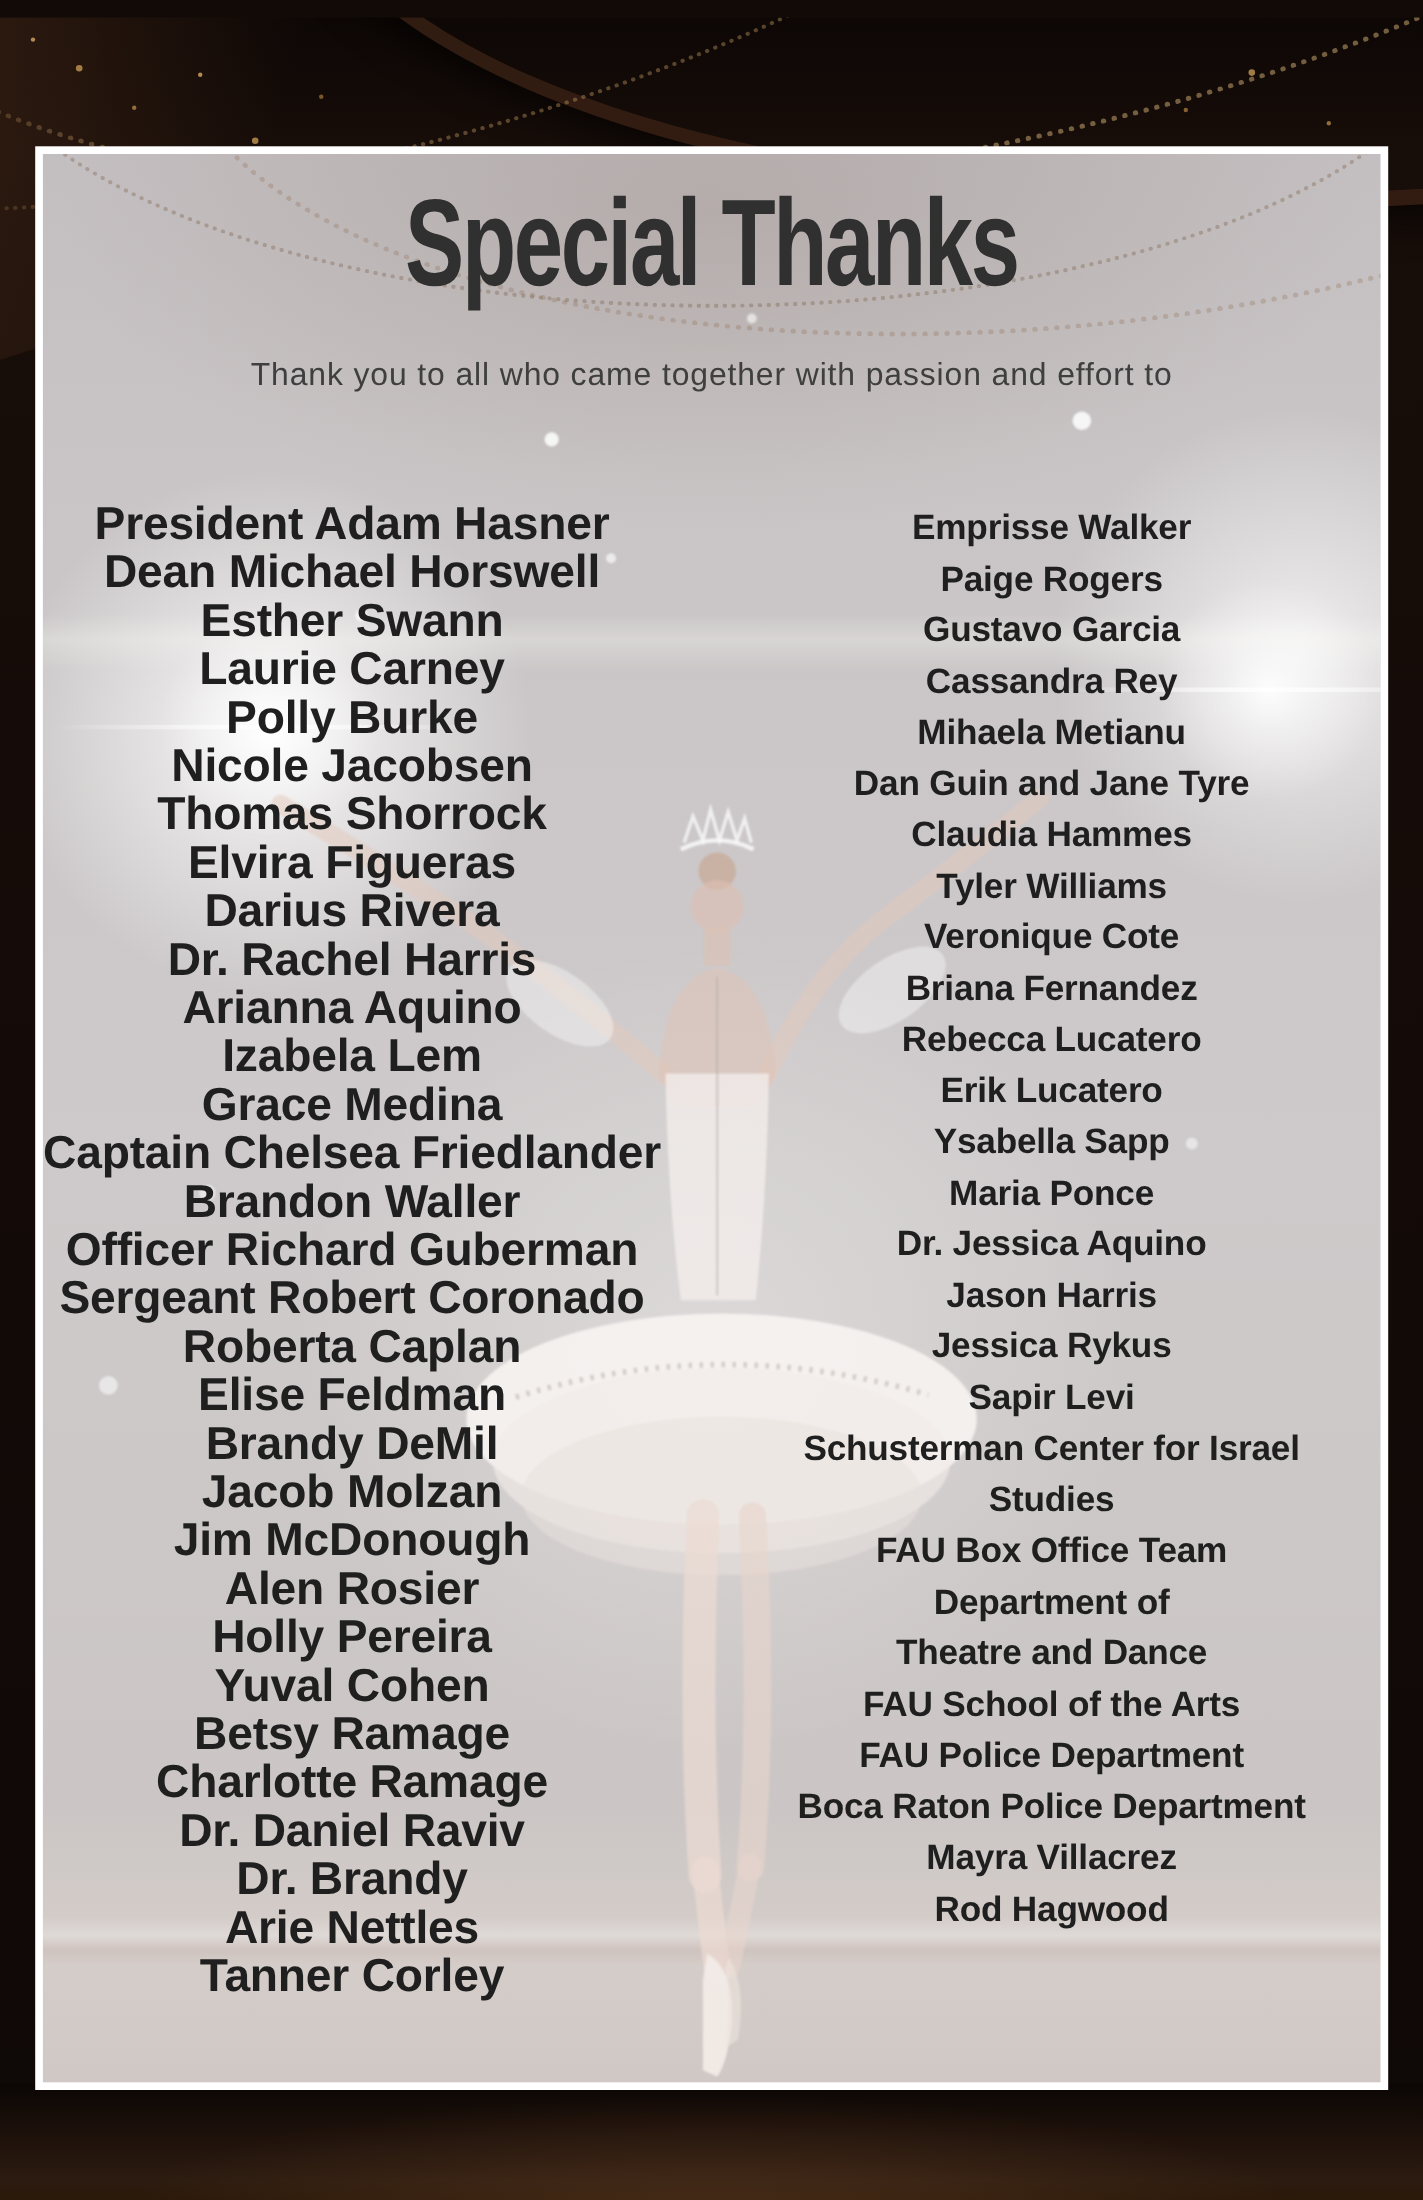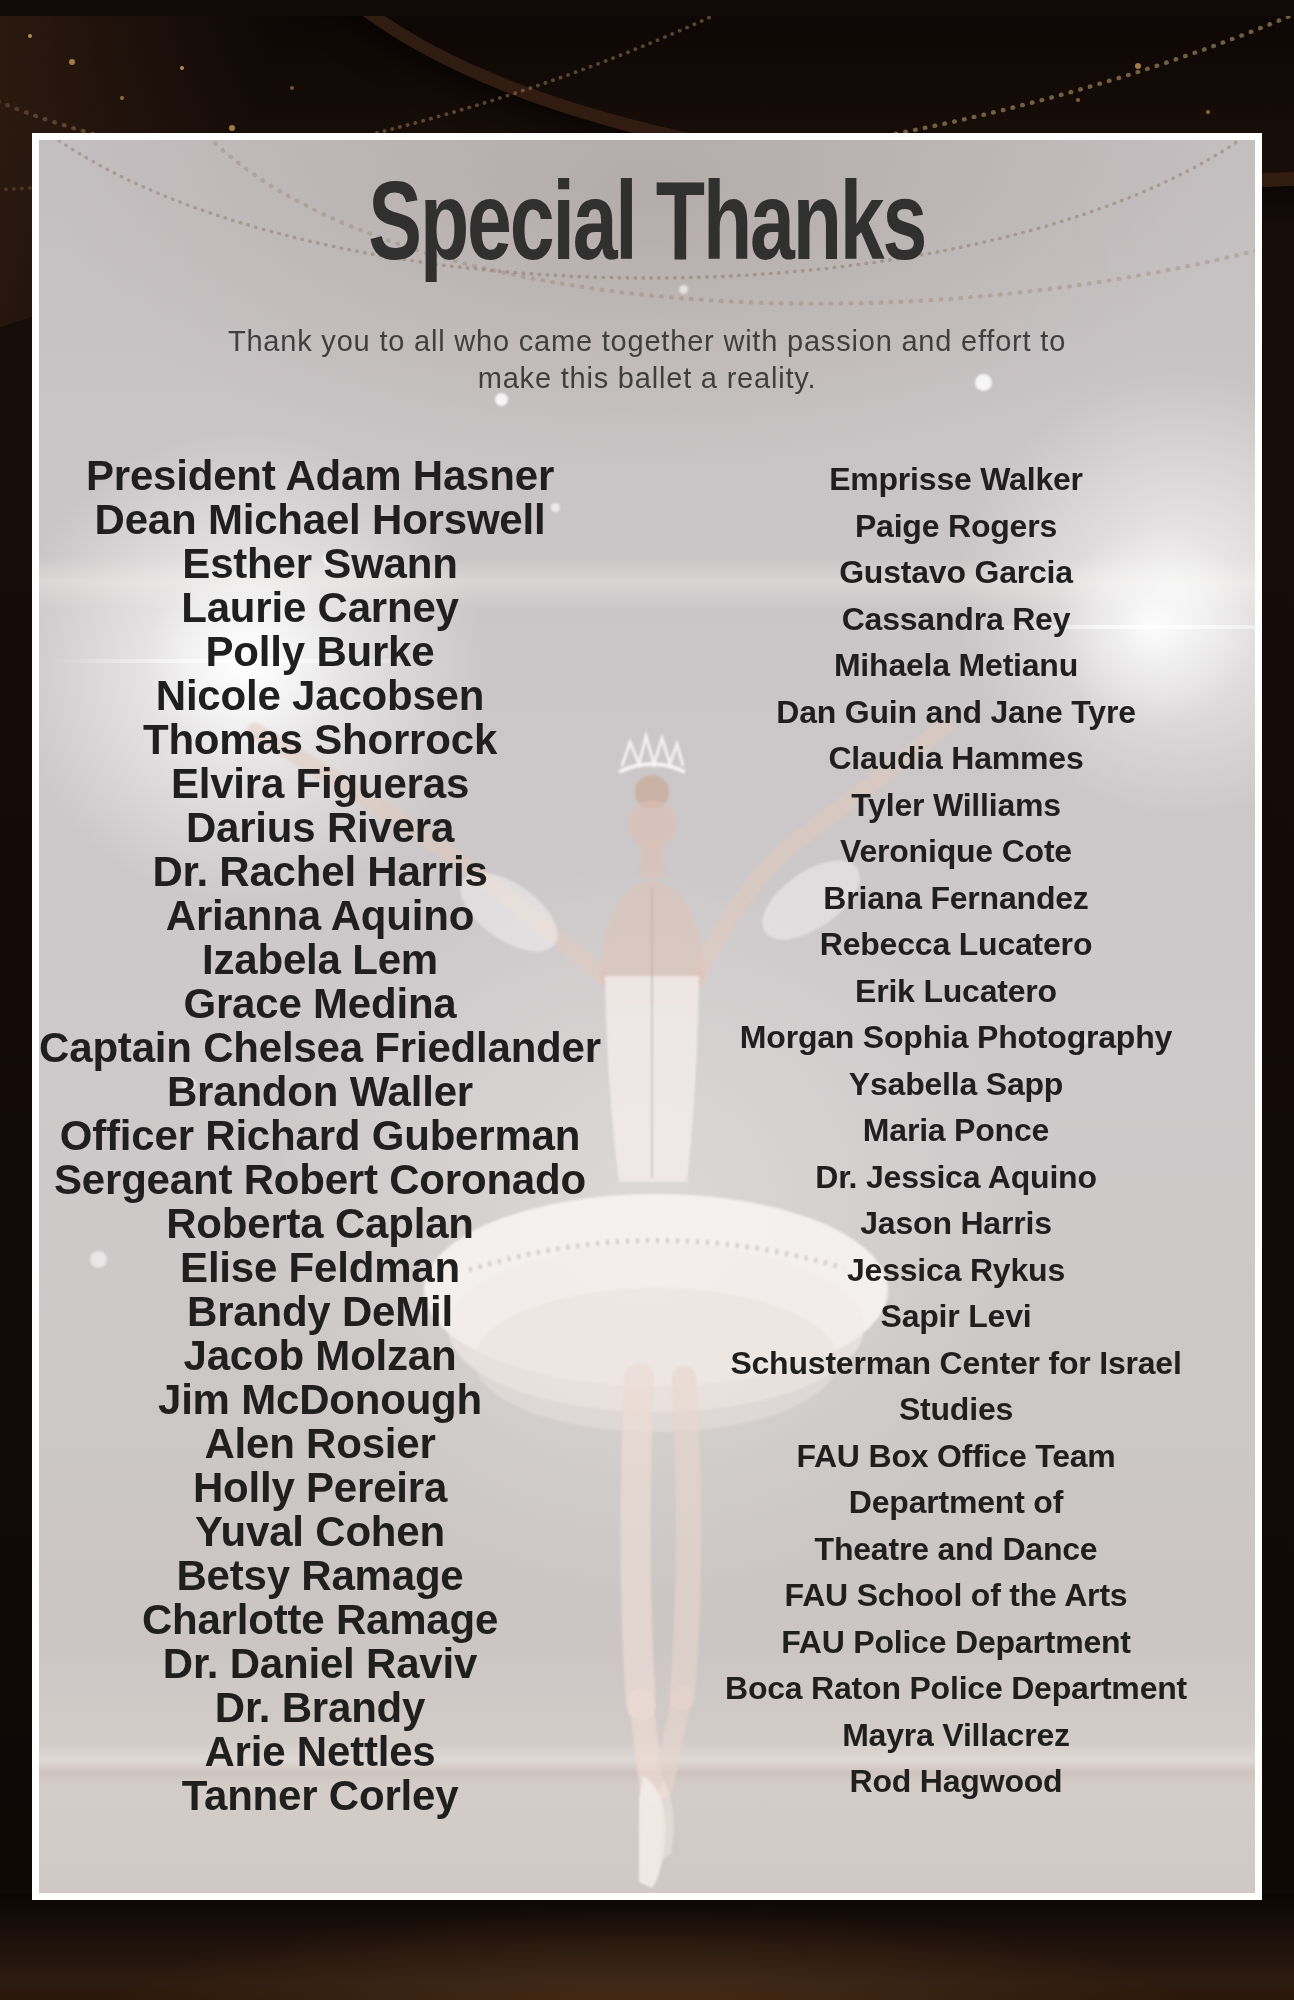--- a/index.html
+++ b/index.html
@@ -120,21 +120,20 @@
         <path d="M604,1636 Q630,1652 626,1702 Q622,1736 613,1748 L600,1742 Q600,1698 600,1660 Z" fill="rgba(247,240,236,.88)"></path>
         <path d="M624,1640 Q640,1668 632,1714 L620,1722 Q626,1680 620,1650 Z" fill="rgba(240,230,224,.6)"></path>
       </svg>
 
       <div class="title-wrap">
         <span class="title-squeeze">Special Thanks</span>
       </div>
 
       <div class="subtitle">
         <div>Thank you to all who came together with passion and effort to</div>
-        <div>make this ballet a reality.</div>
       </div>
 
       <div class="col col-left">
           <div class="name">President Adam Hasner</div>
           <div class="name">Dean Michael Horswell</div>
           <div class="name">Esther Swann</div>
           <div class="name">Laurie Carney</div>
           <div class="name">Polly Burke</div>
           <div class="name">Nicole Jacobsen</div>
           <div class="name">Thomas Shorrock</div>
@@ -170,21 +169,20 @@
           <div class="name">Gustavo Garcia</div>
           <div class="name">Cassandra Rey</div>
           <div class="name">Mihaela Metianu</div>
           <div class="name">Dan Guin and Jane Tyre</div>
           <div class="name">Claudia Hammes</div>
           <div class="name">Tyler Williams</div>
           <div class="name">Veronique Cote</div>
           <div class="name">Briana Fernandez</div>
           <div class="name">Rebecca Lucatero</div>
           <div class="name">Erik Lucatero</div>
-          <div class="name">Morgan Sophia Photography</div>
           <div class="name">Ysabella Sapp</div>
           <div class="name">Maria Ponce</div>
           <div class="name">Dr. Jessica Aquino</div>
           <div class="name">Jason Harris</div>
           <div class="name">Jessica Rykus</div>
           <div class="name">Sapir Levi</div>
           <div class="name">Schusterman Center for Israel</div>
           <div class="name">Studies</div>
           <div class="name">FAU Box Office Team</div>
           <div class="name">Department of</div>

